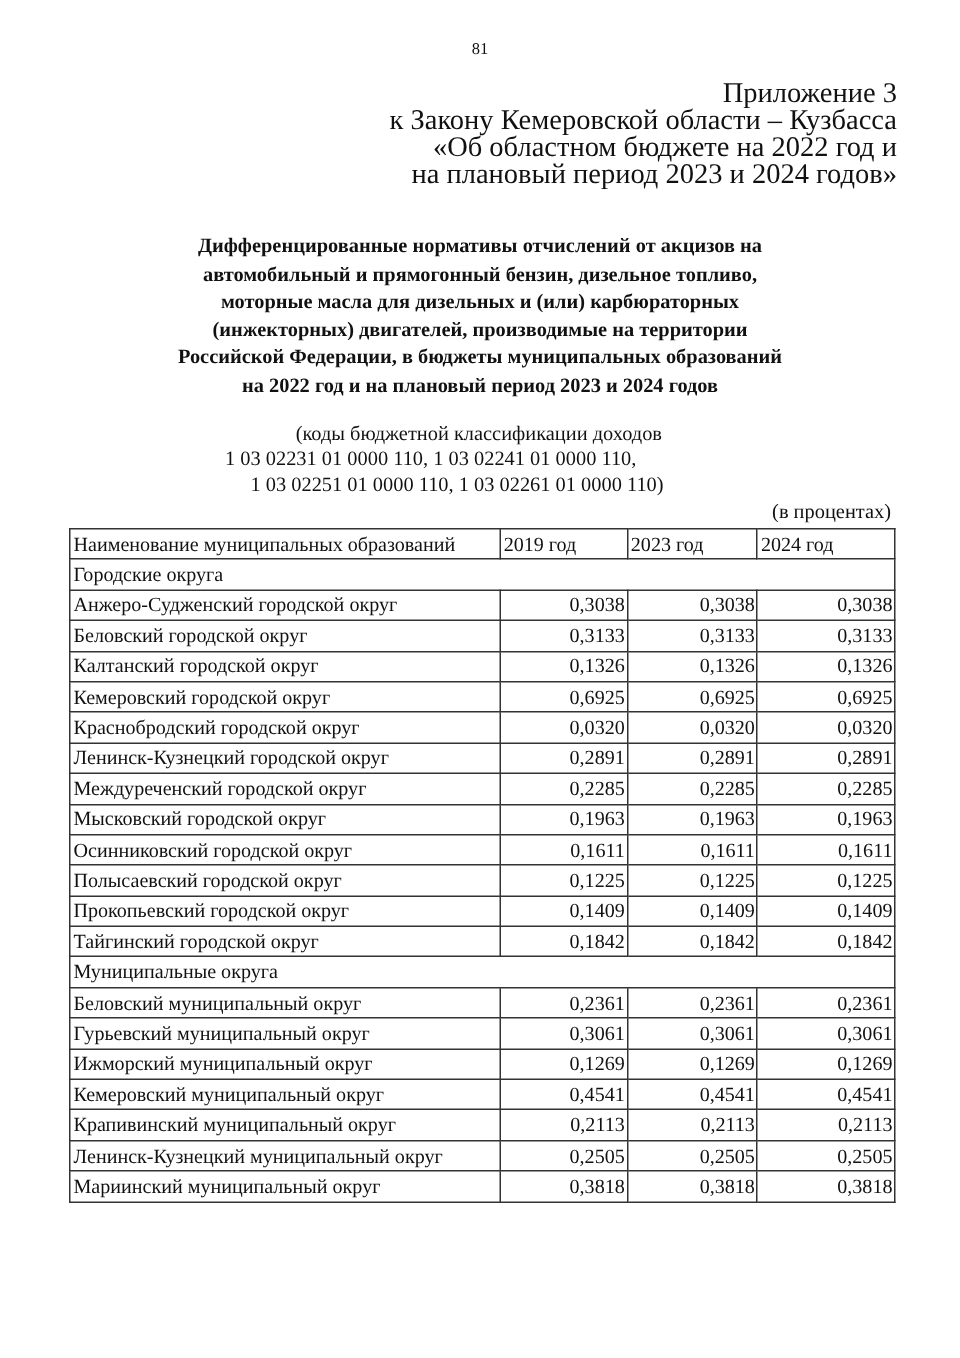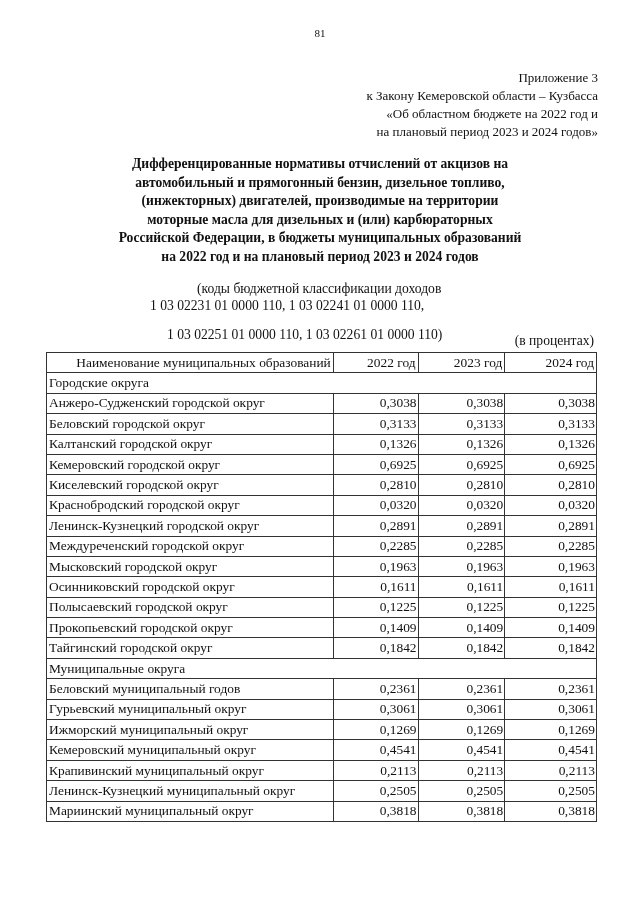--- a/index.html
+++ b/index.html
@@ -5,45 +5,45 @@
   html, body { margin: 0; padding: 0; background: #ffffff; }
   body {
     width: 640px; height: 905px; position: relative; overflow: hidden;
     font-family: "Liberation Serif", "DejaVu Serif", serif; color: #111;
   }
   .page-num {
     position: absolute; top: 27px; left: 0; width: 640px; text-align: center;
     font-size: 11px;
   }
   .appendix {
-    position: absolute; top: 69px; right: 42px; text-align: right;
-    font-size: 13px; line-height: 18px;
+    position: absolute; top: 54px; right: 42px; text-align: right;
+    font-size: 19px; line-height: 18px;
   }
   .title {
     position: absolute; top: 155px; left: 40px; width: 560px; text-align: center;
     font-weight: bold; font-size: 13.6px; line-height: 18.5px;
   }
   .codes {
     position: absolute; top: 280px; left: 150px; font-size: 13.6px; line-height: 17px;
   }
   .codes .l1 { padding-left: 46px; text-align: center; }
   .codes .l2 { padding-left: 0; }
-  .codes .l3 { padding-left: 17px; margin-top: 12px; }
+  .codes .l3 { padding-left: 17px; }
   .units {
     position: absolute; top: 333px; right: 46px; font-size: 13.6px;
   }
   table.data {
     position: absolute; top: 352px; left: 46px; width: 551px;
     border-collapse: collapse; font-size: 13.4px;
   }
   table.data td, table.data th {
     border: 1px solid #333; height: 19.4px; padding: 0 2px; line-height: 18px;
     font-weight: normal; white-space: nowrap;
   }
-  table.data th { text-align: right; }
+  table.data th { text-align: left; }
   table.data col.c0 { width: 287px; }
   table.data col.c1 { width: 85px; }
   table.data col.c2 { width: 87px; }
   table.data col.c3 { width: 92px; }
   table.data td.num { text-align: right; padding-right: 1px; }
   table.data tr.section td { font-weight: normal; }
 </style>
 </head>
 <body>
 
@@ -52,22 +52,22 @@
 <div class="appendix">
   <div>Приложение 3</div>
   <div>к Закону Кемеровской области – Кузбасса</div>
   <div>«Об областном бюджете на 2022 год и</div>
   <div>на плановый период 2023 и 2024 годов»</div>
 </div>
 
 <div class="title">
   <div>Дифференцированные нормативы отчислений от акцизов на</div>
   <div>автомобильный и прямогонный бензин, дизельное топливо,</div>
+  <div>моторные масла для дизельных и (или) карбюраторных</div>
   <div>(инжекторных) двигателей, производимые на территории</div>
-  <div>моторные масла для дизельных и (или) карбюраторных</div>
   <div>Российской Федерации, в бюджеты муниципальных образований</div>
   <div>на 2022 год и на плановый период 2023 и 2024 годов</div>
 </div>
 
 <div class="codes">
   <div class="l1">(коды бюджетной классификации доходов</div>
   <div class="l2">1 03 02231 01 0000 110, 1 03 02241 01 0000 110,</div>
   <div class="l3">1 03 02251 01 0000 110, 1 03 02261 01 0000 110)</div>
 </div>
 
@@ -76,21 +76,21 @@
 <table class="data">
   <colgroup>
       <col class="c0">
       <col class="c1">
       <col class="c2">
       <col class="c3">
     </colgroup>
   <thead>
     <tr>
       <th>Наименование муниципальных образований</th>
-      <th>2022 год</th>
+      <th>2019 год</th>
       <th>2023 год</th>
       <th>2024 год</th>
     </tr>
   </thead>
   <tbody id="tbody">
       <tr class="section">
         <td colspan="4">Городские округа</td>
       </tr>
       <tr>
         <td>Анжеро-Судженский городской округ</td>
@@ -110,26 +110,20 @@
         <td class="num">0,1326</td>
         <td class="num">0,1326</td>
       </tr>
       <tr>
         <td>Кемеровский городской округ</td>
         <td class="num">0,6925</td>
         <td class="num">0,6925</td>
         <td class="num">0,6925</td>
       </tr>
       <tr>
-        <td>Киселевский городской округ</td>
-        <td class="num">0,2810</td>
-        <td class="num">0,2810</td>
-        <td class="num">0,2810</td>
-      </tr>
-      <tr>
         <td>Краснобродский городской округ</td>
         <td class="num">0,0320</td>
         <td class="num">0,0320</td>
         <td class="num">0,0320</td>
       </tr>
       <tr>
         <td>Ленинск-Кузнецкий городской округ</td>
         <td class="num">0,2891</td>
         <td class="num">0,2891</td>
         <td class="num">0,2891</td>
@@ -167,21 +161,21 @@
       <tr>
         <td>Тайгинский городской округ</td>
         <td class="num">0,1842</td>
         <td class="num">0,1842</td>
         <td class="num">0,1842</td>
       </tr>
       <tr class="section">
         <td colspan="4">Муниципальные округа</td>
       </tr>
       <tr>
-        <td>Беловский муниципальный годов</td>
+        <td>Беловский муниципальный округ</td>
         <td class="num">0,2361</td>
         <td class="num">0,2361</td>
         <td class="num">0,2361</td>
       </tr>
       <tr>
         <td>Гурьевский муниципальный округ</td>
         <td class="num">0,3061</td>
         <td class="num">0,3061</td>
         <td class="num">0,3061</td>
       </tr>

